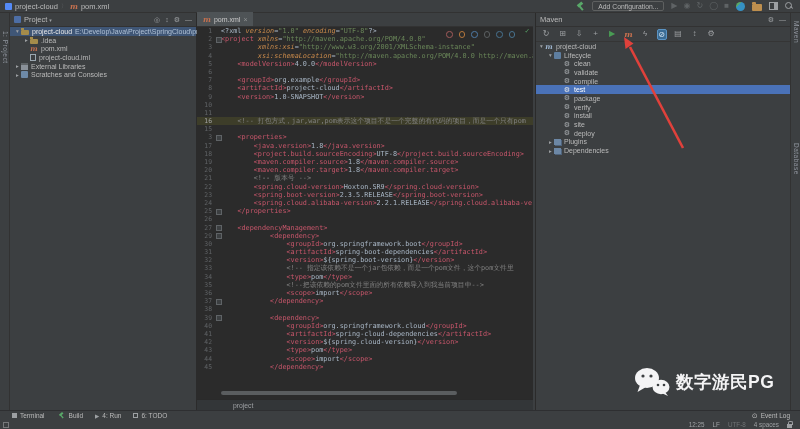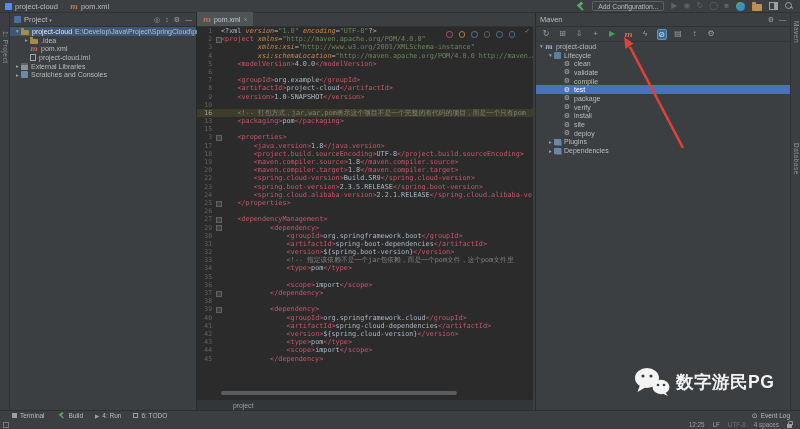--- a/index.html
+++ b/index.html
@@ -212,41 +212,42 @@
       <div class="code-line"><div class="gut">1</div><div class="fold"></div><div class="ct"><span class="tok p">&lt;?xml </span><span class="tok a">version</span><span class="tok p">=</span><span class="tok s">"1.0"</span><span class="tok p"> </span><span class="tok a">encoding</span><span class="tok p">=</span><span class="tok s">"UTF-8"</span><span class="tok p">?&gt;</span></div></div>
         <div class="code-line"><div class="gut">2</div><div class="fold on"></div><div class="ct"><span class="tok t">&lt;project </span><span class="tok a">xmlns</span><span class="tok p">=</span><span class="tok s">"http://maven.apache.org/POM/4.0.0"</span></div></div>
         <div class="code-line"><div class="gut">3</div><div class="fold"></div><div class="ct"><span class="tok p">         </span><span class="tok a">xmlns:xsi</span><span class="tok p">=</span><span class="tok s">"http://www.w3.org/2001/XMLSchema-instance"</span></div></div>
         <div class="code-line"><div class="gut">4</div><div class="fold"></div><div class="ct"><span class="tok p">         </span><span class="tok a">xsi:schemaLocation</span><span class="tok p">=</span><span class="tok s">"http://maven.apache.org/POM/4.0.0 http://maven.apache.org/xsd/maven-4.0.0.xsd"</span></div></div>
         <div class="code-line"><div class="gut">5</div><div class="fold"></div><div class="ct"><span class="tok p">    </span><span class="tok t">&lt;modelVersion&gt;</span><span class="tok p">4.0.0</span><span class="tok t">&lt;/modelVersion&gt;</span></div></div>
         <div class="code-line"><div class="gut">6</div><div class="fold"></div><div class="ct"></div></div>
         <div class="code-line"><div class="gut">7</div><div class="fold"></div><div class="ct"><span class="tok p">    </span><span class="tok t">&lt;groupId&gt;</span><span class="tok p">org.example</span><span class="tok t">&lt;/groupId&gt;</span></div></div>
         <div class="code-line"><div class="gut">8</div><div class="fold"></div><div class="ct"><span class="tok p">    </span><span class="tok t">&lt;artifactId&gt;</span><span class="tok p">project-cloud</span><span class="tok t">&lt;/artifactId&gt;</span></div></div>
         <div class="code-line"><div class="gut">9</div><div class="fold"></div><div class="ct"><span class="tok p">    </span><span class="tok t">&lt;version&gt;</span><span class="tok p">1.0-SNAPSHOT</span><span class="tok t">&lt;/version&gt;</span></div></div>
         <div class="code-line"><div class="gut">10</div><div class="fold"></div><div class="ct"></div></div>
+        <div class="code-line"><div class="gut">11</div><div class="fold"></div><div class="ct"></div></div>
         <div class="code-line hl"><div class="gut">16</div><div class="fold"></div><div class="ct"><span class="tok p">    </span><span class="tok c">&lt;!-- 打包方式，jar,war,pom表示这个项目不是一个完整的有代码的项目，而是一个只有pom</span></div></div>
-        <div class="code-line"><div class="gut">13</div><div class="fold"></div><div class="ct"><span class="tok p">    </span><span class="tok t">&lt;packaging&gt;</span><span class="tok p">pom</span><span class="tok t">&lt;/packaging&gt;</span></div></div>
         <div class="code-line"><div class="gut">15</div><div class="fold"></div><div class="ct"></div></div>
         <div class="code-line"><div class="gut">3</div><div class="fold on"></div><div class="ct"><span class="tok p">    </span><span class="tok t">&lt;properties&gt;</span></div></div>
         <div class="code-line"><div class="gut">17</div><div class="fold"></div><div class="ct"><span class="tok p">        </span><span class="tok t">&lt;java.version&gt;</span><span class="tok p">1.8</span><span class="tok t">&lt;/java.version&gt;</span></div></div>
         <div class="code-line"><div class="gut">18</div><div class="fold"></div><div class="ct"><span class="tok p">        </span><span class="tok t">&lt;project.build.sourceEncoding&gt;</span><span class="tok p">UTF-8</span><span class="tok t">&lt;/project.build.sourceEncoding&gt;</span></div></div>
         <div class="code-line"><div class="gut">19</div><div class="fold"></div><div class="ct"><span class="tok p">        </span><span class="tok t">&lt;maven.compiler.source&gt;</span><span class="tok p">1.8</span><span class="tok t">&lt;/maven.compiler.source&gt;</span></div></div>
         <div class="code-line"><div class="gut">20</div><div class="fold"></div><div class="ct"><span class="tok p">        </span><span class="tok t">&lt;maven.compiler.target&gt;</span><span class="tok p">1.8</span><span class="tok t">&lt;/maven.compiler.target&gt;</span></div></div>
-        <div class="code-line"><div class="gut">22</div><div class="fold"></div><div class="ct"><span class="tok p">        </span><span class="tok t">&lt;spring.cloud-version&gt;</span><span class="tok p">Build.SR9</span><span class="tok t">&lt;/spring.cloud-version&gt;</span></div></div>
+        <div class="code-line"><div class="gut">21</div><div class="fold"></div><div class="ct"><span class="tok p">        </span><span class="tok c">&lt;!-- 版本号 --&gt;</span></div></div>
+        <div class="code-line"><div class="gut">22</div><div class="fold"></div><div class="ct"><span class="tok p">        </span><span class="tok t">&lt;spring.cloud-version&gt;</span><span class="tok p">Hoxton.SR9</span><span class="tok t">&lt;/spring.cloud-version&gt;</span></div></div>
         <div class="code-line"><div class="gut">23</div><div class="fold"></div><div class="ct"><span class="tok p">        </span><span class="tok t">&lt;spring.boot-version&gt;</span><span class="tok p">2.3.5.RELEASE</span><span class="tok t">&lt;/spring.boot-version&gt;</span></div></div>
         <div class="code-line"><div class="gut">24</div><div class="fold"></div><div class="ct"><span class="tok p">        </span><span class="tok t">&lt;spring.cloud.alibaba-version&gt;</span><span class="tok p">2.2.1.RELEASE</span><span class="tok t">&lt;/spring.cloud.alibaba-version&gt;</span></div></div>
         <div class="code-line"><div class="gut">25</div><div class="fold on"></div><div class="ct"><span class="tok p">    </span><span class="tok t">&lt;/properties&gt;</span></div></div>
         <div class="code-line"><div class="gut">26</div><div class="fold"></div><div class="ct"></div></div>
         <div class="code-line"><div class="gut">27</div><div class="fold on"></div><div class="ct"><span class="tok p">    </span><span class="tok t">&lt;dependencyManagement&gt;</span></div></div>
         <div class="code-line"><div class="gut">29</div><div class="fold on"></div><div class="ct"><span class="tok p">            </span><span class="tok t">&lt;dependency&gt;</span></div></div>
         <div class="code-line"><div class="gut">30</div><div class="fold"></div><div class="ct"><span class="tok p">                </span><span class="tok t">&lt;groupId&gt;</span><span class="tok p">org.springframework.boot</span><span class="tok t">&lt;/groupId&gt;</span></div></div>
         <div class="code-line"><div class="gut">31</div><div class="fold"></div><div class="ct"><span class="tok p">                </span><span class="tok t">&lt;artifactId&gt;</span><span class="tok p">spring-boot-dependencies</span><span class="tok t">&lt;/artifactId&gt;</span></div></div>
         <div class="code-line"><div class="gut">32</div><div class="fold"></div><div class="ct"><span class="tok p">                </span><span class="tok t">&lt;version&gt;</span><span class="tok p">${spring.boot-version}</span><span class="tok t">&lt;/version&gt;</span></div></div>
         <div class="code-line"><div class="gut">33</div><div class="fold"></div><div class="ct"><span class="tok p">                </span><span class="tok c">&lt;!-- 指定该依赖不是一个jar包依赖，而是一个pom文件，这个pom文件里</span></div></div>
         <div class="code-line"><div class="gut">34</div><div class="fold"></div><div class="ct"><span class="tok p">                </span><span class="tok t">&lt;type&gt;</span><span class="tok p">pom</span><span class="tok t">&lt;/type&gt;</span></div></div>
-        <div class="code-line"><div class="gut">35</div><div class="fold"></div><div class="ct"><span class="tok p">                </span></div></div>
+        <div class="code-line"><div class="gut">35</div><div class="fold"></div><div class="ct"><span class="tok p">                </span><span class="tok c">&lt;!--把该依赖的pom文件里面的所有依赖导入到我当前项目中--&gt;</span></div></div>
         <div class="code-line"><div class="gut">36</div><div class="fold"></div><div class="ct"><span class="tok p">                </span><span class="tok t">&lt;scope&gt;</span><span class="tok p">import</span><span class="tok t">&lt;/scope&gt;</span></div></div>
         <div class="code-line"><div class="gut">37</div><div class="fold on"></div><div class="ct"><span class="tok p">            </span><span class="tok t">&lt;/dependency&gt;</span></div></div>
         <div class="code-line"><div class="gut">38</div><div class="fold"></div><div class="ct"></div></div>
         <div class="code-line"><div class="gut">39</div><div class="fold on"></div><div class="ct"><span class="tok p">            </span><span class="tok t">&lt;dependency&gt;</span></div></div>
         <div class="code-line"><div class="gut">40</div><div class="fold"></div><div class="ct"><span class="tok p">                </span><span class="tok t">&lt;groupId&gt;</span><span class="tok p">org.springframework.cloud</span><span class="tok t">&lt;/groupId&gt;</span></div></div>
         <div class="code-line"><div class="gut">41</div><div class="fold"></div><div class="ct"><span class="tok p">                </span><span class="tok t">&lt;artifactId&gt;</span><span class="tok p">spring-cloud-dependencies</span><span class="tok t">&lt;/artifactId&gt;</span></div></div>
         <div class="code-line"><div class="gut">42</div><div class="fold"></div><div class="ct"><span class="tok p">                </span><span class="tok t">&lt;version&gt;</span><span class="tok p">${spring.cloud-version}</span><span class="tok t">&lt;/version&gt;</span></div></div>
         <div class="code-line"><div class="gut">43</div><div class="fold"></div><div class="ct"><span class="tok p">                </span><span class="tok t">&lt;type&gt;</span><span class="tok p">pom</span><span class="tok t">&lt;/type&gt;</span></div></div>
         <div class="code-line"><div class="gut">44</div><div class="fold"></div><div class="ct"><span class="tok p">                </span><span class="tok t">&lt;scope&gt;</span><span class="tok p">import</span><span class="tok t">&lt;/scope&gt;</span></div></div>
         <div class="code-line"><div class="gut">45</div><div class="fold"></div><div class="ct"><span class="tok p">            </span><span class="tok t">&lt;/dependency&gt;</span></div></div>

